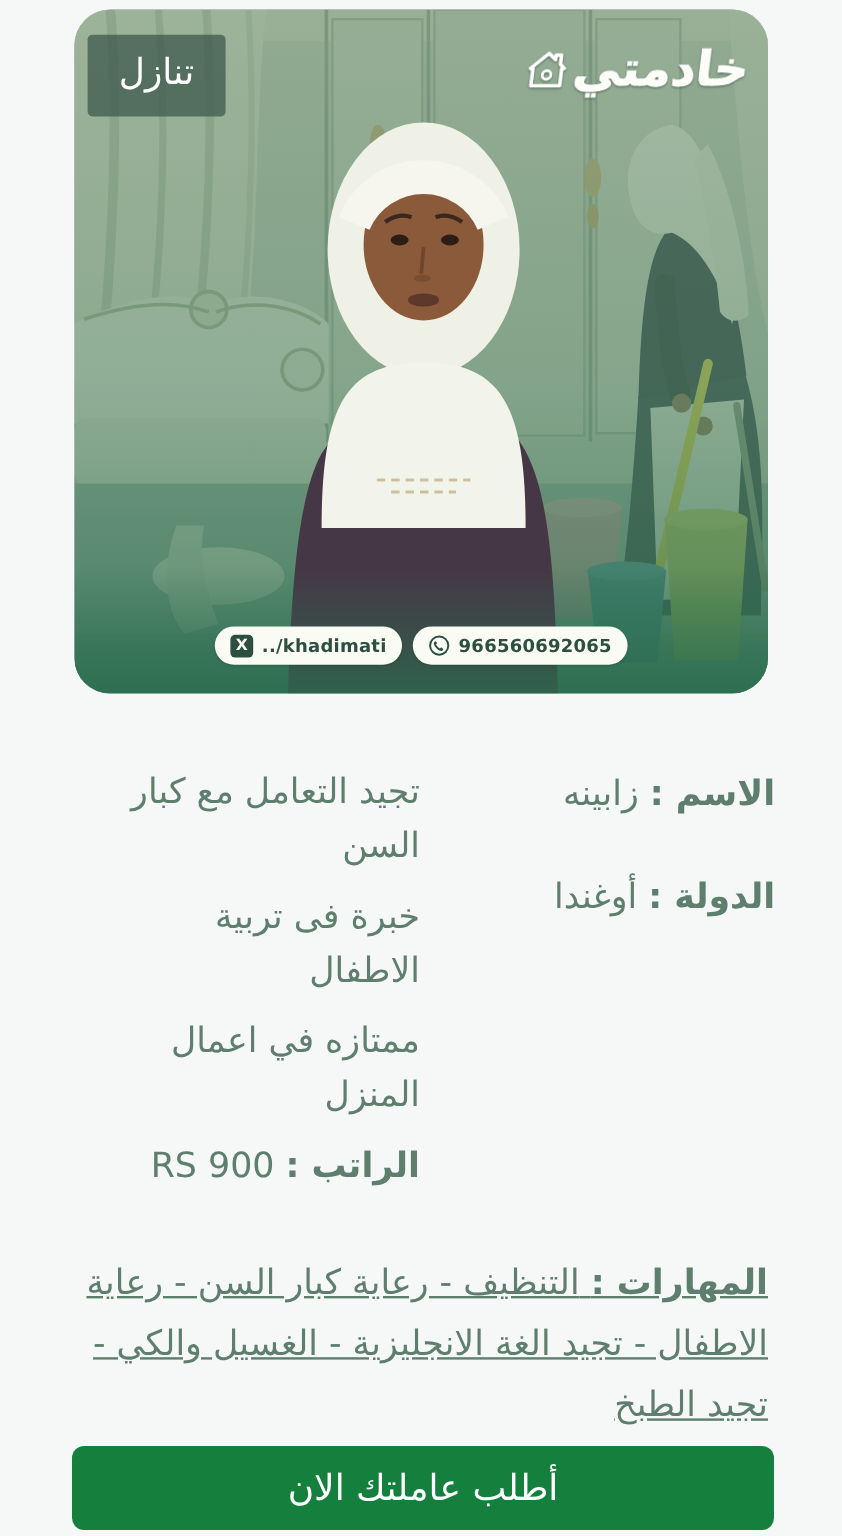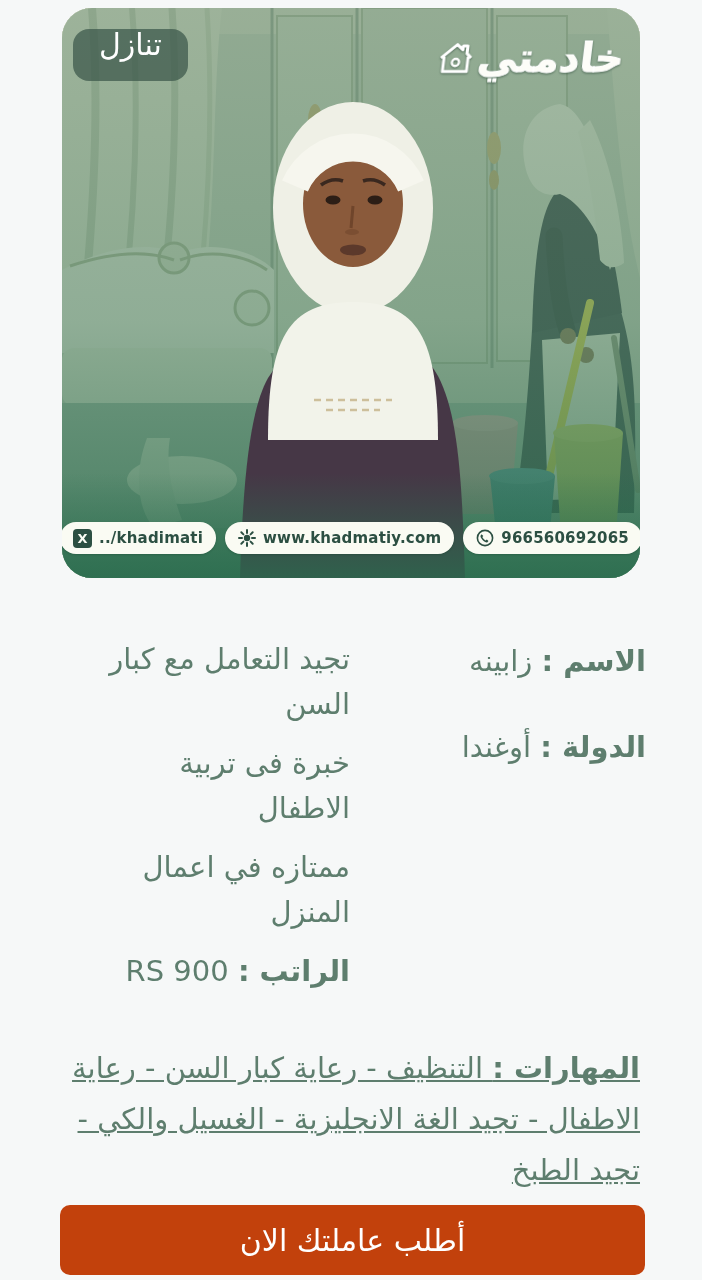--- a/index.html
+++ b/index.html
@@ -11,22 +11,22 @@
   }
   
   .card{
     position:absolute;left:62px;top:8px;width:578px;height:570px;
     border-radius:30px;overflow:hidden;background:#6b8d79;
   }
   .hero{position:absolute;inset:0;width:100%;height:100%;display:block;}
   .waiver{
     position:absolute;top:21px;left:11px;
     background:rgba(58,86,74,.72);color:#fff;
-    font-size:30px;line-height:1;padding:1px 26px 21px;
-    border-radius:16px;direction:rtl;cursor:pointer;
+    font-size:30px;line-height:1;padding:17px 26px 21px;
+    border-radius:4px;direction:rtl;cursor:pointer;
   }
   .logo{
     position:absolute;top:30px;right:16px;display:flex;align-items:center;gap:4px;
     direction:ltr;transform:skewX(-7deg);
     filter:drop-shadow(0 1px 1px rgba(25,55,40,.55));
   }
   .logo-text{
     font-weight:bold;font-size:40px;line-height:1;color:#fdfdf8;
     -webkit-text-stroke:1px #ffffff;
     letter-spacing:-1px;
@@ -63,21 +63,21 @@
   .col-exp .salary{white-space:nowrap;}
   .col-exp .h2{font-weight:700;margin:0 0 4px;}
   .skills{
     position:absolute;top:1043px;right:62px;left:58px;
     direction:rtl;text-align:right;font-size:29px;line-height:51px;text-decoration:underline;
   }
   .skills b{font-weight:700;}
   
   .cta{
     position:absolute;left:60px;right:57px;top:1205px;height:70px;
-    background:#c2410c;border:none;border-radius:10px;
+    background:#15803d;border:none;border-radius:10px;
     color:#ffffff;font-size:30px;font-family:"DejaVu Sans",sans-serif;
     display:flex;align-items:center;justify-content:center;
     direction:rtl;cursor:pointer;
   }
 </style>
 </head>
 <body>
 
 <div class="card">
 
@@ -194,36 +194,20 @@
     <span class="logo-text">خادمتي</span>
   </div>
 
   <div class="badges">
     <div class="pill">
       <span class="xicon">X</span>
       <span>../khadimati</span>
     </div>
     <div class="pill">
       <svg width="18" height="18" viewBox="0 0 18 18" aria-hidden="true">
-        <g stroke="#2c4f42" stroke-width="2" stroke-linecap="round">
-          <line x1="9" y1="1" x2="9" y2="4"></line>
-            <line x1="9" y1="14" x2="9" y2="17"></line>
-          <line x1="1" y1="9" x2="4" y2="9"></line>
-            <line x1="14" y1="9" x2="17" y2="9"></line>
-          <line x1="3.3" y1="3.3" x2="5.4" y2="5.4"></line>
-            <line x1="12.6" y1="12.6" x2="14.7" y2="14.7"></line>
-          <line x1="14.7" y1="3.3" x2="12.6" y2="5.4"></line>
-            <line x1="5.4" y1="12.6" x2="3.3" y2="14.7"></line>
-        </g>
-        <circle cx="9" cy="9" r="3.2" fill="#2c4f42"></circle>
-      </svg>
-      <span>www.khadmatiy.com</span>
-    </div>
-    <div class="pill">
-      <svg width="18" height="18" viewBox="0 0 18 18" aria-hidden="true">
         <circle cx="9" cy="9" r="7.6" fill="none" stroke="#2c4f42" stroke-width="1.6"></circle>
         <path d="M5.6 5.2 l1.7 1.7 -1 1.2 c.8 1.5 1.8 2.5 3.3 3.3 l1.2 -1 1.7 1.7 -1.3 1.4 c-2.3 .5 -7.2 -4.4 -6.7 -6.7 z" fill="#2c4f42"></path>
       </svg>
       <span>966560692065</span>
     </div>
   </div>
 </div>
 
 <div class="col-names">
   <div class="row">

